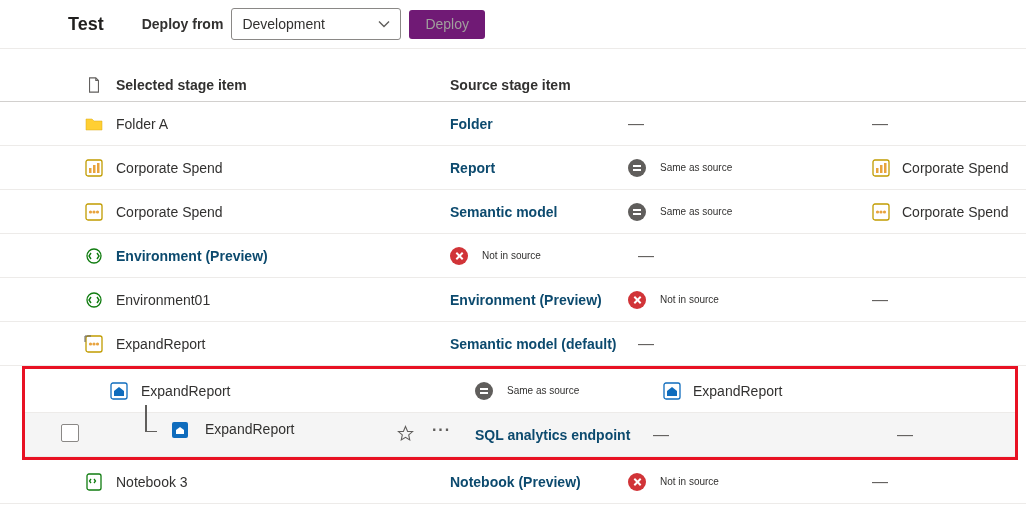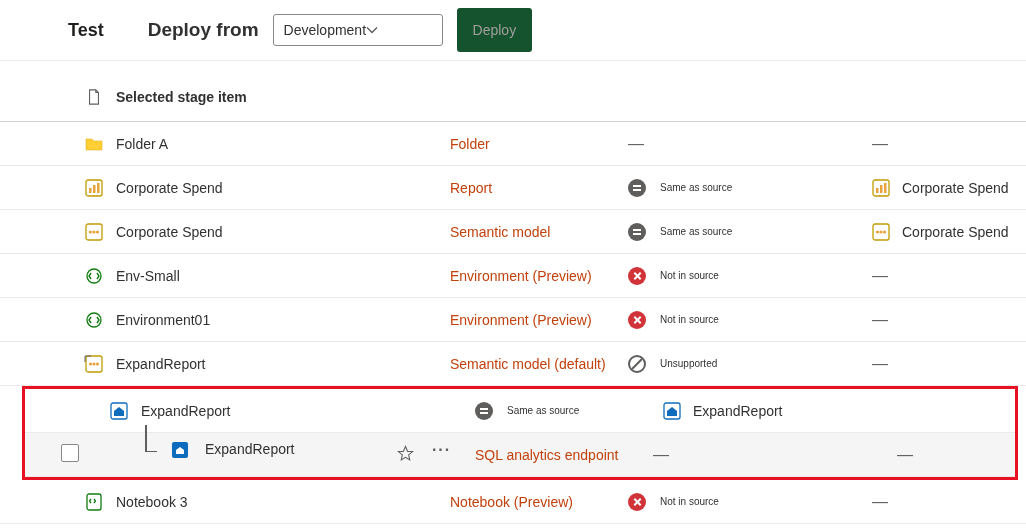--- a/index.html
+++ b/index.html
@@ -8,81 +8,81 @@
       font-size: 14px;
       color: #323130;
       background: #fff;
       width: 1026px;
     }
     .header {
       display: flex;
       align-items: center;
       padding: 8px 40px 8px 68px;
       border-bottom: 1px solid #edebe9;
-      gap: 14px;
+      gap: 8px;
     }
     .stage-title {
       font-size: 18px;
       font-weight: 600;
       color: #201f1e;
       margin-right: 30px;
     }
     .deploy-from-label {
-      font-size: 19px;
+      font-size: 14px;
       font-weight: 600;
       color: #323130;
     }
     .source-select {
       display: inline-flex;
       align-items: center;
-      justify-content: flex-start;
+      justify-content: space-between;
       border: 1px solid #8a8886;
       border-radius: 3px;
       padding: 4px 10px;
       width: 170px;
       height: 32px;
       background: #fff;
       cursor: pointer;
       font-size: 14px;
       color: #323130;
     }
     .source-select .chev { width: 12px; height: 12px; fill: #605e5c; }
     .deploy-btn {
       border: none;
-      background: #14532d;
+      background: #701a75;
       color: #a19f9d;
       font-size: 14px;
       padding: 6px 16px;
       border-radius: 3px;
       cursor: not-allowed;
-      height: 44px;
+      height: 29px;
     }
     .table-wrap {
       padding: 0 0 0 0;
     }
     .thead, .trow {
       display: grid;
       grid-template-columns: 72px 44px 334px 178px 234px 164px;
       align-items: center;
       min-height: 44px;
       border-bottom: 1px solid #edebe9;
     }
     .thead {
       border-bottom: 1px solid #d2d0ce;
       min-height: 44px;
       padding-top: 28px;
-      padding-bottom: 16px;
+      padding-bottom: 8px;
     }
     .th { font-weight: 600; font-size: 14px; color: #323130; }
     .th-icon svg { width: 14px; height: 16px; fill: none; stroke: #605e5c; }
     .cell-checkbox { padding-left: 36px; }
     .icon-cell { display: flex; justify-content: center; align-items: center; }
     .name-cell { display: flex; align-items: flex-start; gap: 10px; color: #323130; }
     .item-icon { width: 18px; height: 18px; display: inline-flex; align-items: center; justify-content: center; flex-shrink: 0;}
-    .type-cell { color: #c2410c; font-size: 14px; }
+    .type-cell { color: #0c4a6e; font-size: 14px; font-weight: bold; }
     .compare-cell { display: flex; align-items: center; gap: 14px; }
     .comp-text { font-size: 10px; color: #323130; }
     .dash { color: #605e5c; font-size: 16px; font-weight: 400; }
     .src-cell { display: flex; align-items: center; gap: 12px; }
     .badge-same, .badge-notin, .badge-unsup {
       width: 18px; height: 18px; border-radius: 50%;
       display: inline-flex; align-items: center; justify-content: center;
       flex-shrink: 0;
     }
     .badge-same { background: #605e5c; }
@@ -148,20 +148,21 @@
 <div class="table-wrap">
 
   <div class="thead">
     <div></div>
     <div class="th th-icon icon-cell">
       <svg viewBox="0 0 14 18">
           <path d="M2 1 H9 L12 4 V17 H2 Z M9 1 V4 H12" stroke="#605e5c" stroke-width="1.2" fill="none"></path>
         </svg>
     </div>
     <div class="th">Selected stage item</div>
+    <div class="th">Source stage item</div>
   </div>
 
   <div id="rows-container">
       <div class="trow">
         <div class="cell-checkbox"></div>
         <div class="icon-cell">
           <span class="item-icon">
             <svg width="18" height="16" viewBox="0 0 18 16">
               <path d="M1 3 H7 L9 5 H17 V14 H1 Z" fill="#ffcf33" stroke="#dba816" stroke-width="0.5"></path>
             </svg>
@@ -251,23 +252,20 @@
       <div class="trow">
         <div class="cell-checkbox"></div>
         <div class="icon-cell">
           <span class="item-icon">
             <svg width="18" height="18" viewBox="0 0 18 18">
               <circle cx="9" cy="9" r="7" fill="none" stroke="#107c10" stroke-width="1.3"></circle>
               <path d="M6 6 L4 9 L6 12 M12 6 L14 9 L12 12" fill="none" stroke="#107c10" stroke-width="1.4"></path>
             </svg>
           </span>
         </div>
-        <div class="name-cell">
-          <span>Env-Small</span>
-        </div>
         <div class="type-cell">Environment (Preview)</div>
         <div class="compare-cell">
           <span class="badge-notin"></span>
           <span class="comp-text">Not in source</span>
         </div>
         <div class="src-cell">
           <div class="src-cell-inner">
             <span class="dash">—</span>
           </div>
         </div>
@@ -308,24 +306,20 @@
               <circle cx="5.5" cy="9" r="1.6" fill="#e8a33d"></circle>
               <circle cx="9" cy="9" r="1.6" fill="#e8a33d"></circle>
               <circle cx="12.5" cy="9" r="1.6" fill="#e8a33d"></circle>
             </svg>
           </span>
         </div>
         <div class="name-cell">
           <span>ExpandReport</span>
         </div>
         <div class="type-cell">Semantic model (default)</div>
-        <div class="compare-cell">
-          <span class="badge-unsup"></span>
-          <span class="comp-text">Unsupported</span>
-        </div>
         <div class="src-cell">
           <div class="src-cell-inner">
             <span class="dash">—</span>
           </div>
         </div>
       </div>
       <div class="highlight-container">
         <div class="trow">
           <div class="cell-checkbox"></div>
           <div class="icon-cell">

